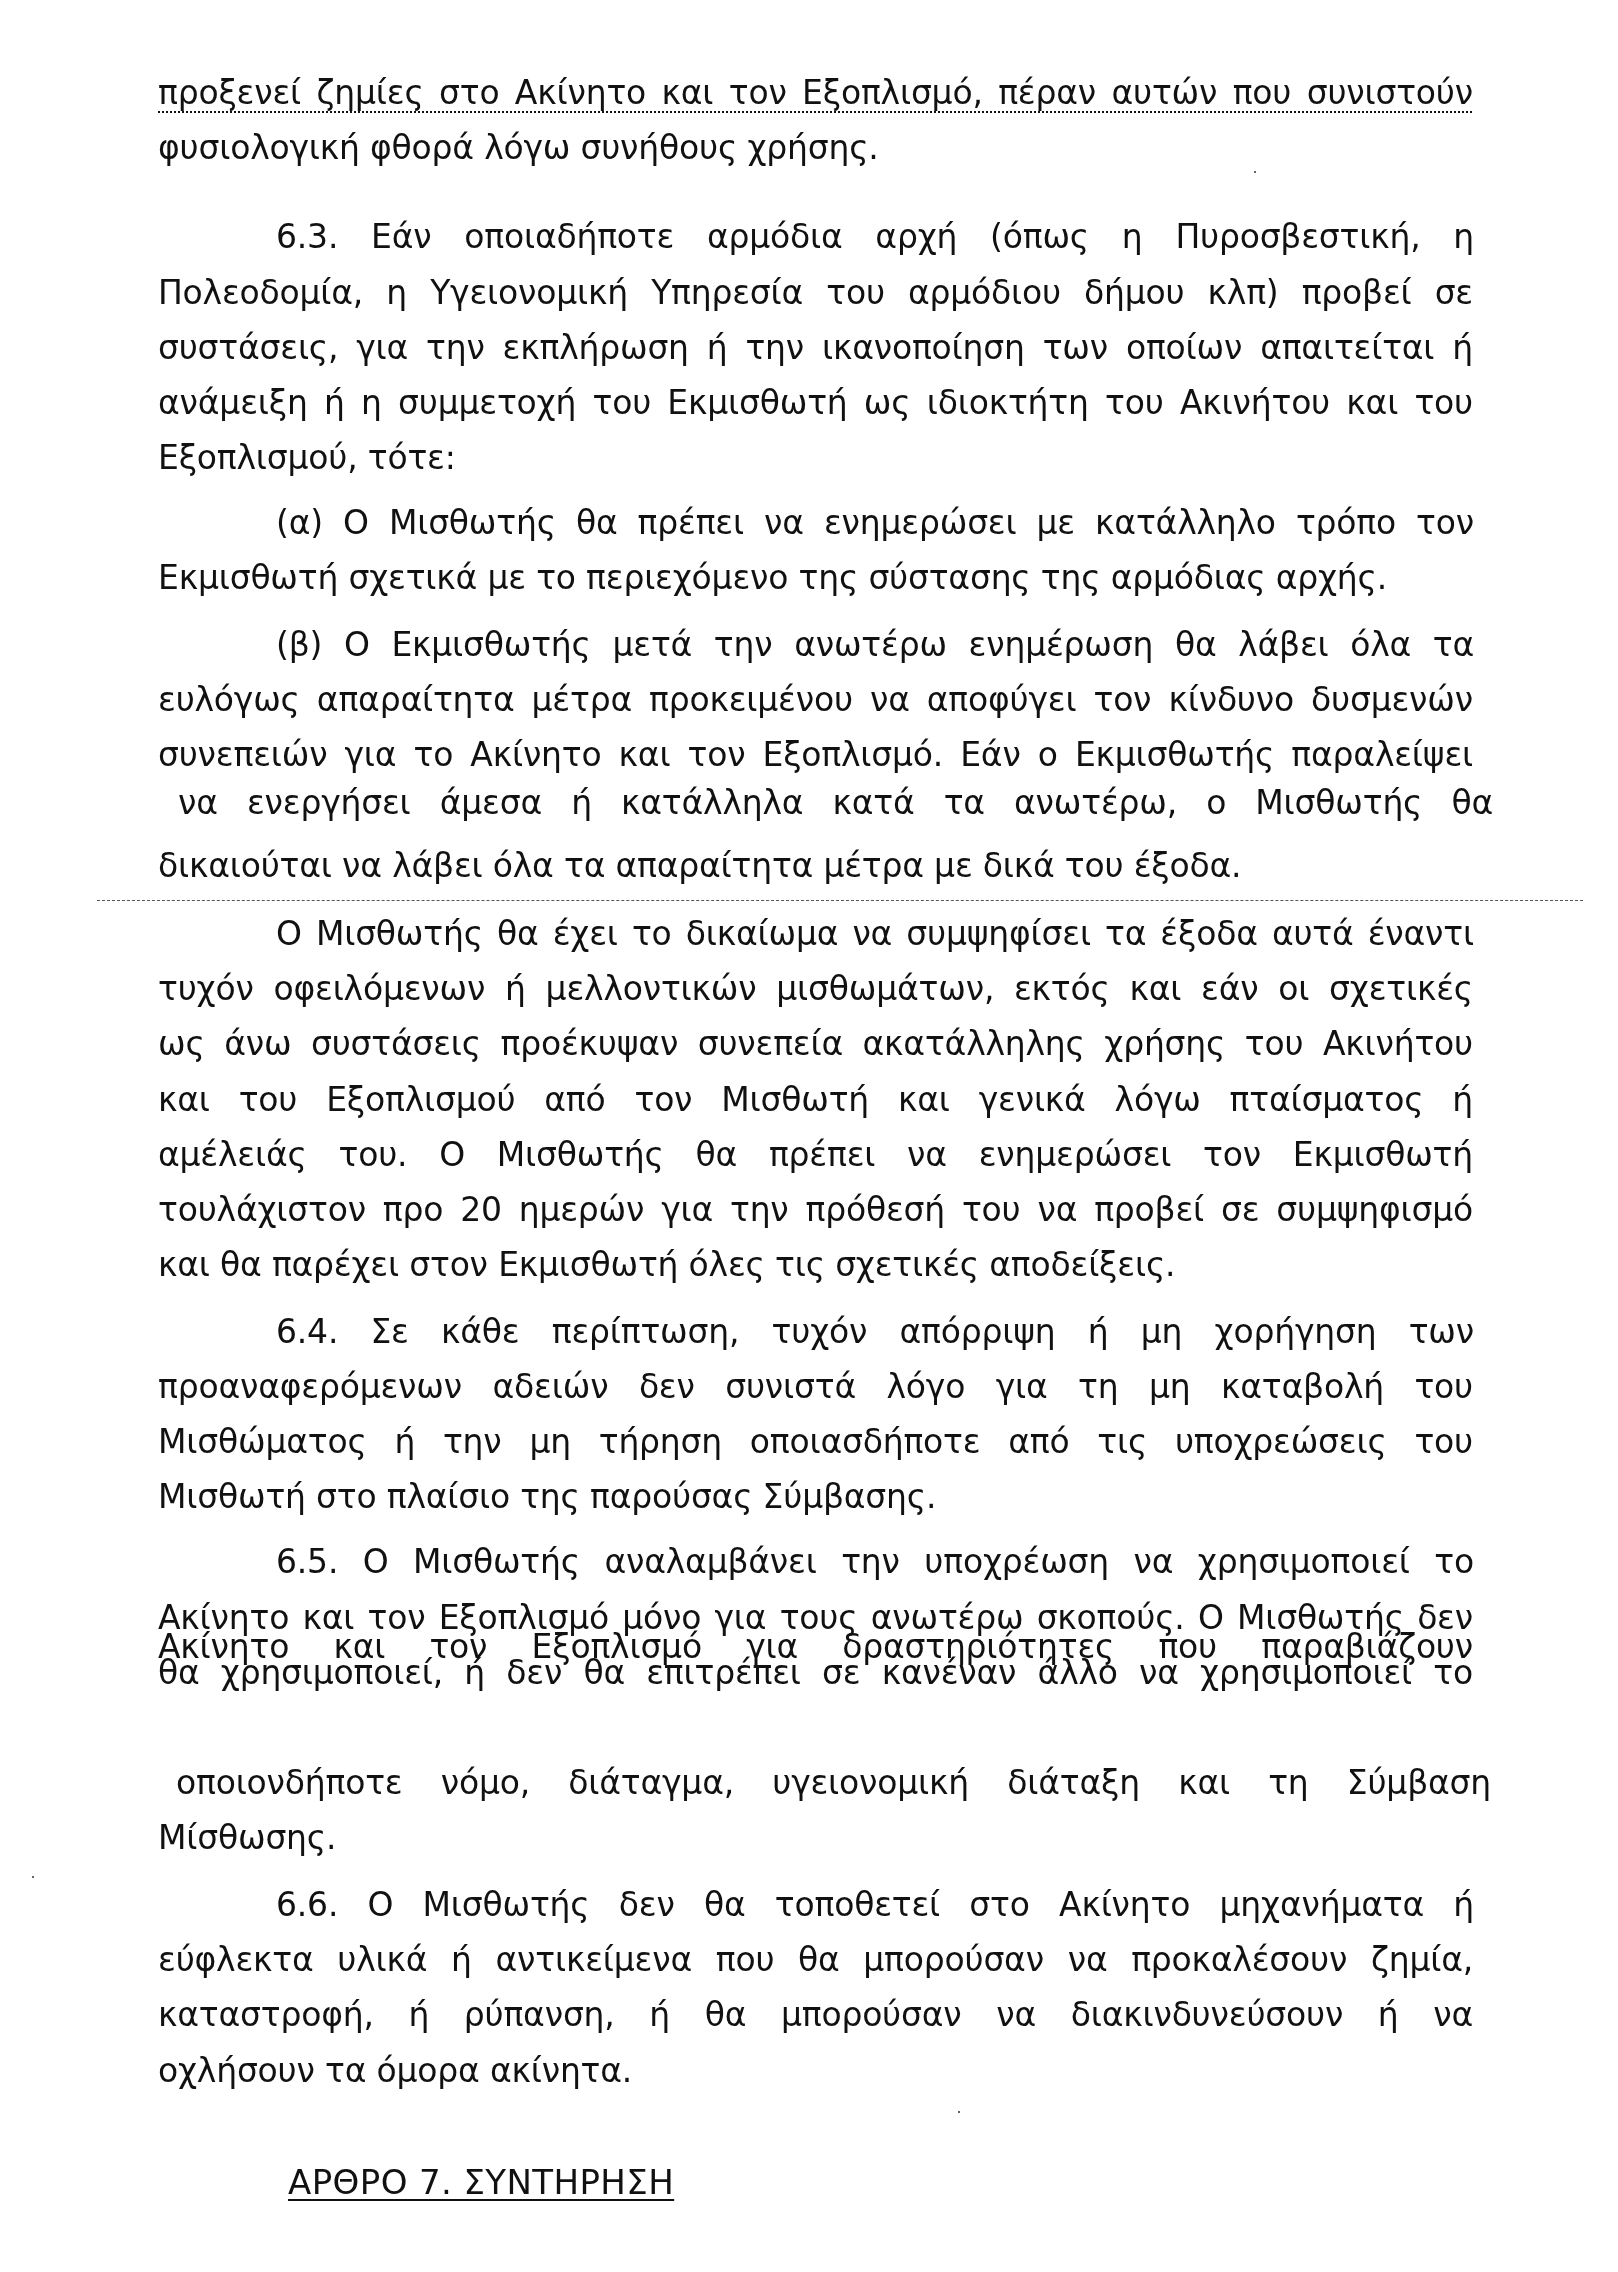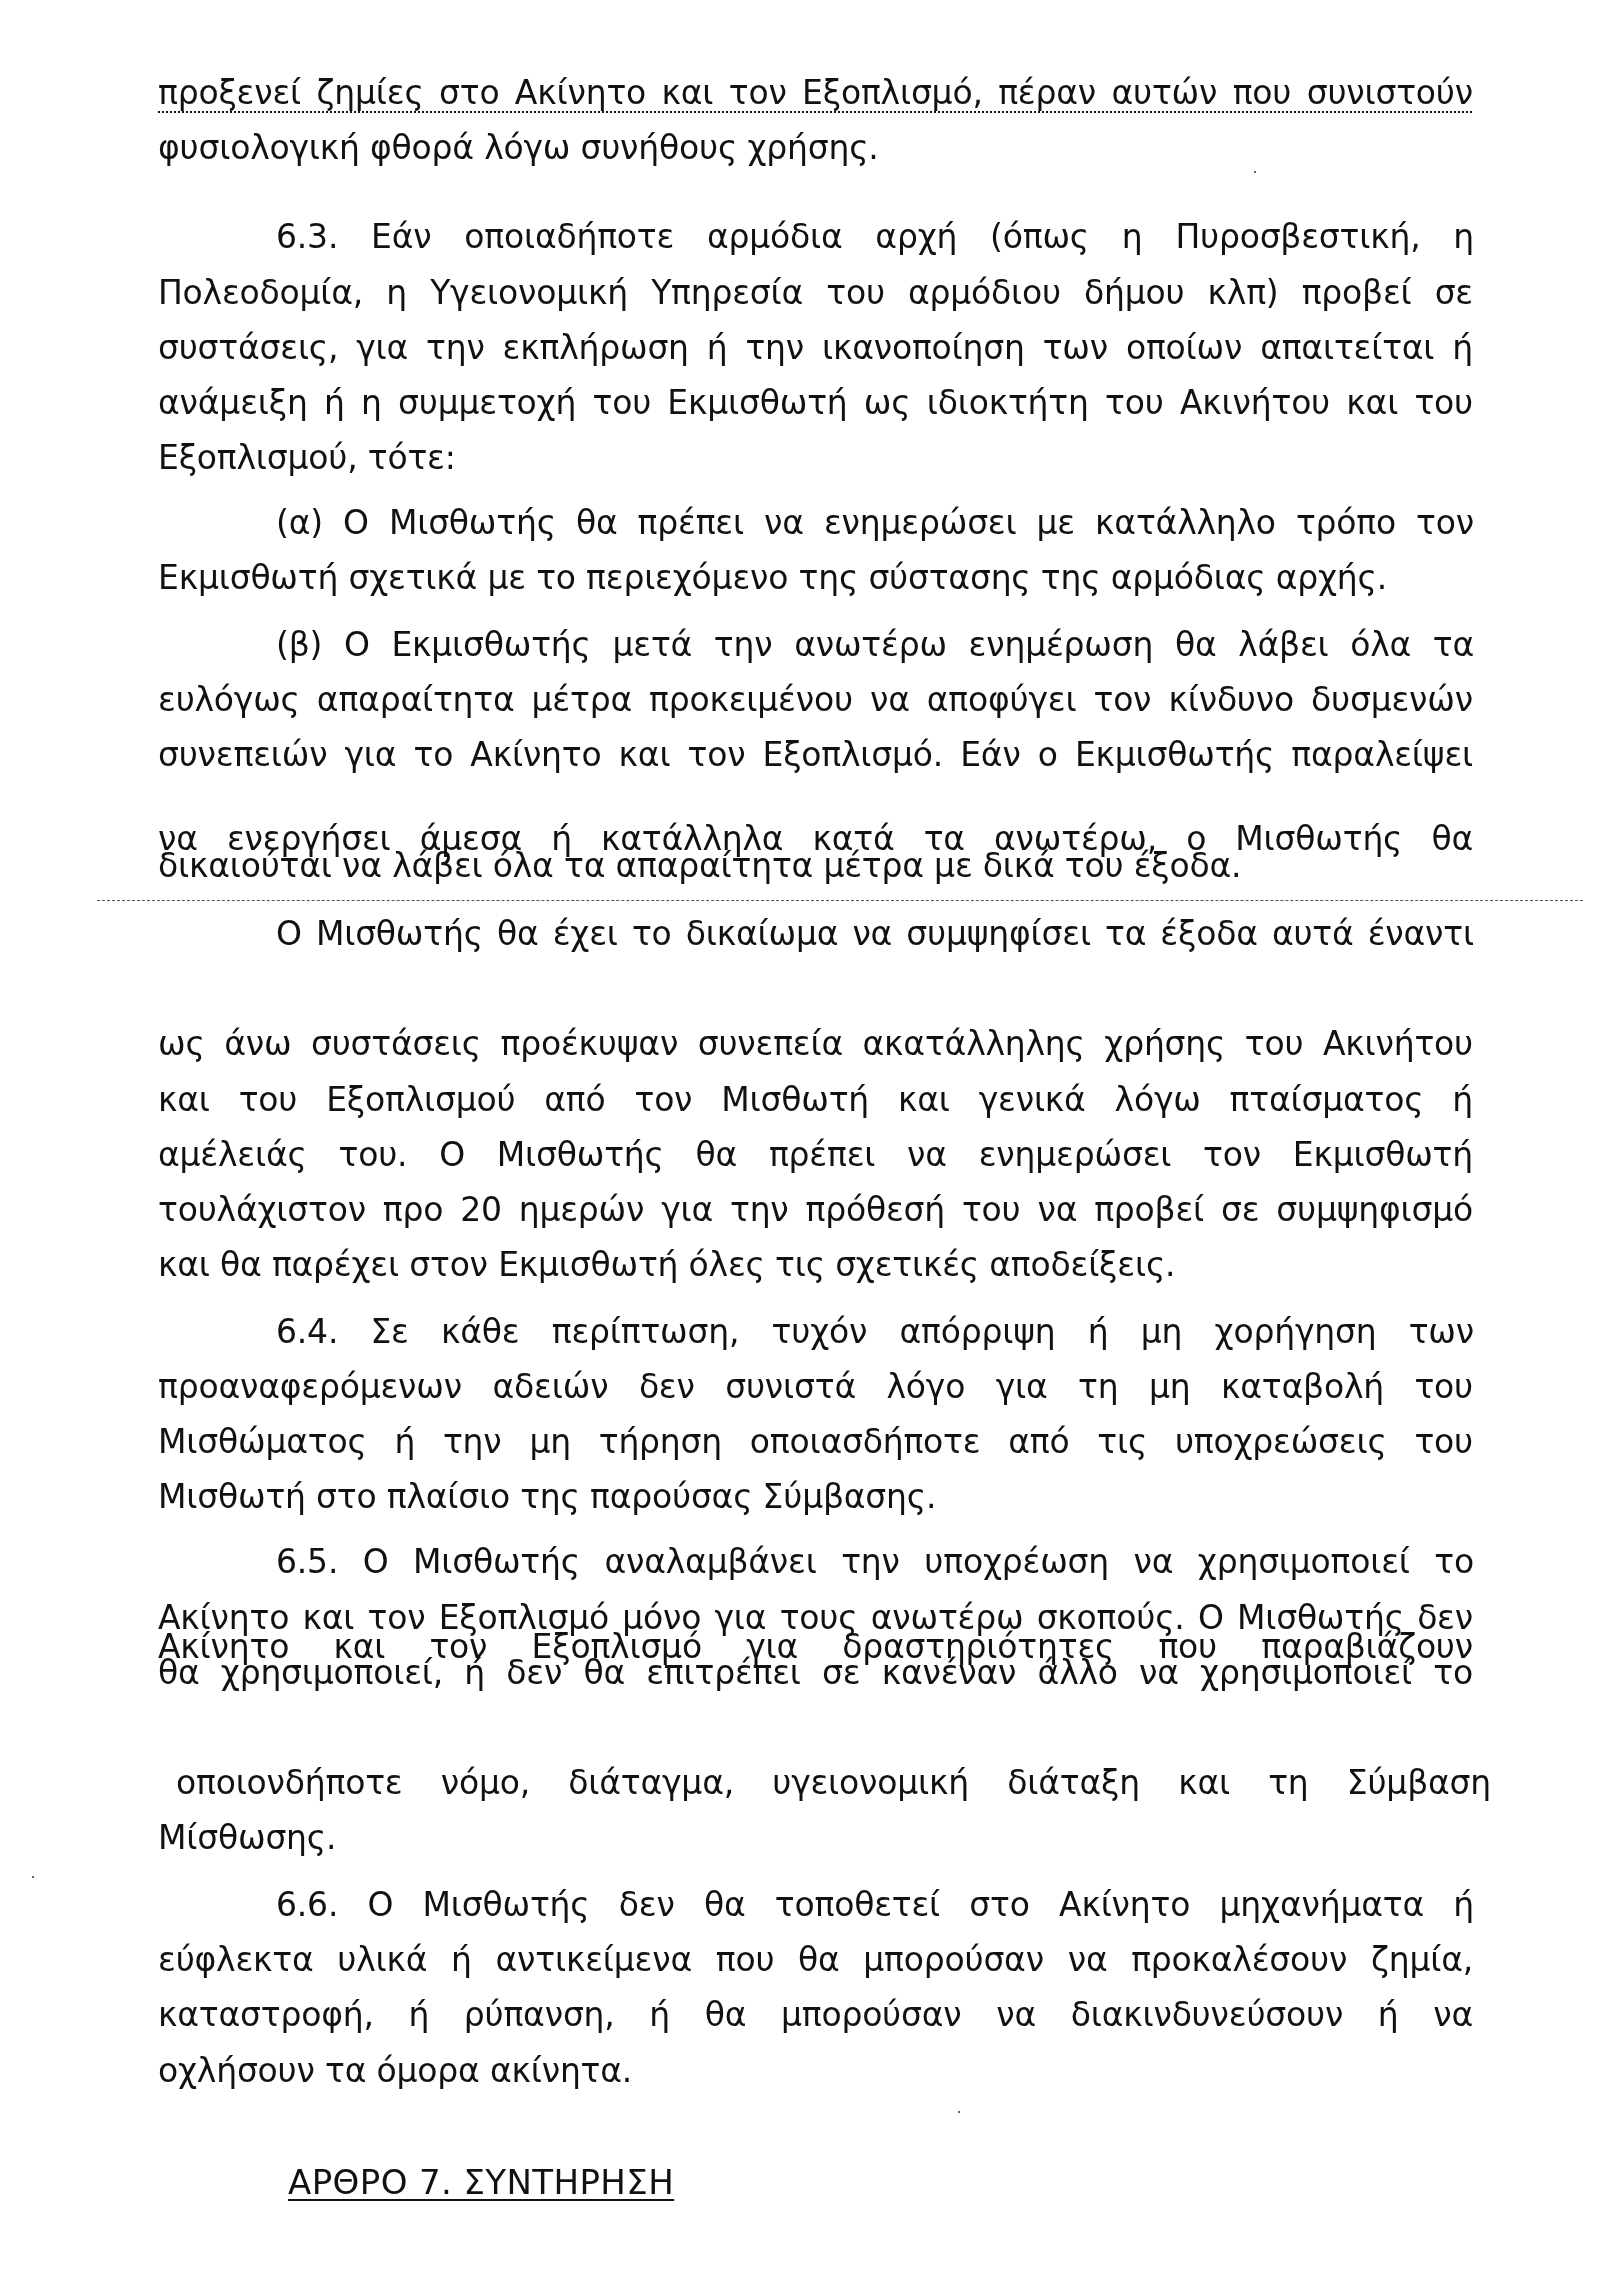--- a/index.html
+++ b/index.html
@@ -80,23 +80,24 @@
   <div class="line indent justify" style="top: 214px;">6.3. Εάν οποιαδήποτε αρμόδια αρχή (όπως η Πυροσβεστική, η</div>
   <div class="line justify" style="top: 270px;">Πολεοδομία, η Υγειονομική Υπηρεσία του αρμόδιου δήμου κλπ) προβεί σε</div>
   <div class="line justify" style="top: 325px;">συστάσεις, για την εκπλήρωση ή την ικανοποίηση των οποίων απαιτείται ή</div>
   <div class="line justify" style="top: 380px;">ανάμειξη ή η συμμετοχή του Εκμισθωτή ως ιδιοκτήτη του Ακινήτου και του</div>
   <div class="line" style="top: 435px;">Εξοπλισμού, τότε:</div>
   <div class="line indent justify" style="top: 500px;">(α) Ο Μισθωτής θα πρέπει να ενημερώσει με κατάλληλο τρόπο τον</div>
   <div class="line" style="top: 555px;">Εκμισθωτή σχετικά με το περιεχόμενο της σύστασης της αρμόδιας αρχής.</div>
   <div class="line justify" style="top: 677px;">ευλόγως απαραίτητα μέτρα προκειμένου να αποφύγει τον κίνδυνο δυσμενών</div>
   <div class="line indent justify" style="top: 622px;">(β) Ο Εκμισθωτής μετά την ανωτέρω ενημέρωση θα λάβει όλα τα</div>
   <div class="line justify" style="top: 732px;">συνεπειών για το Ακίνητο και τον Εξοπλισμό. Εάν ο Εκμισθωτής παραλείψει</div>
-  <div class="line justify" style="top: 816px;">να ενεργήσει άμεσα ή κατάλληλα κατά τα ανωτέρω, ο Μισθωτής θα</div>
+  <div class="line justify" style="top: 780px; margin-left: 20px;">να ενεργήσει άμεσα ή κατάλληλα κατά τα ανωτέρω, ο Μισθωτής θα</div>
   <div class="line" style="top: 843px;">δικαιούται να λάβει όλα τα απαραίτητα μέτρα με δικά του έξοδα.</div>
   <div class="line indent justify" style="top: 911px;">Ο Μισθωτής θα έχει το δικαίωμα να συμψηφίσει τα έξοδα αυτά έναντι</div>
+  <div class="line justify" style="top: 966px;">τυχόν οφειλόμενων ή μελλοντικών μισθωμάτων, εκτός και εάν οι σχετικές</div>
   <div class="line justify" style="top: 1021px;">ως άνω συστάσεις προέκυψαν συνεπεία ακατάλληλης χρήσης του Ακινήτου</div>
   <div class="line justify" style="top: 1077px;">και του Εξοπλισμού από τον Μισθωτή και γενικά λόγω πταίσματος ή</div>
   <div class="line justify" style="top: 1132px;">αμέλειάς του. Ο Μισθωτής θα πρέπει να ενημερώσει τον Εκμισθωτή</div>
   <div class="line justify" style="top: 1187px;">τουλάχιστον προ 20 ημερών για την πρόθεσή του να προβεί σε συμψηφισμό</div>
   <div class="line" style="top: 1242px;">και θα παρέχει στον Εκμισθωτή όλες τις σχετικές αποδείξεις.</div>
   <div class="line indent justify" style="top: 1309px;">6.4. Σε κάθε περίπτωση, τυχόν απόρριψη ή μη χορήγηση των</div>
   <div class="line justify" style="top: 1364px;">προαναφερόμενων αδειών δεν συνιστά λόγο για τη μη καταβολή του</div>
   <div class="line justify" style="top: 1419px;">Μισθώματος ή την μη τήρηση οποιασδήποτε από τις υποχρεώσεις του</div>
   <div class="line" style="top: 1474px;">Μισθωτή στο πλαίσιο της παρούσας Σύμβασης.</div>
   <div class="line indent justify" style="top: 1539px;">6.5. Ο Μισθωτής αναλαμβάνει την υποχρέωση να χρησιμοποιεί το</div>

